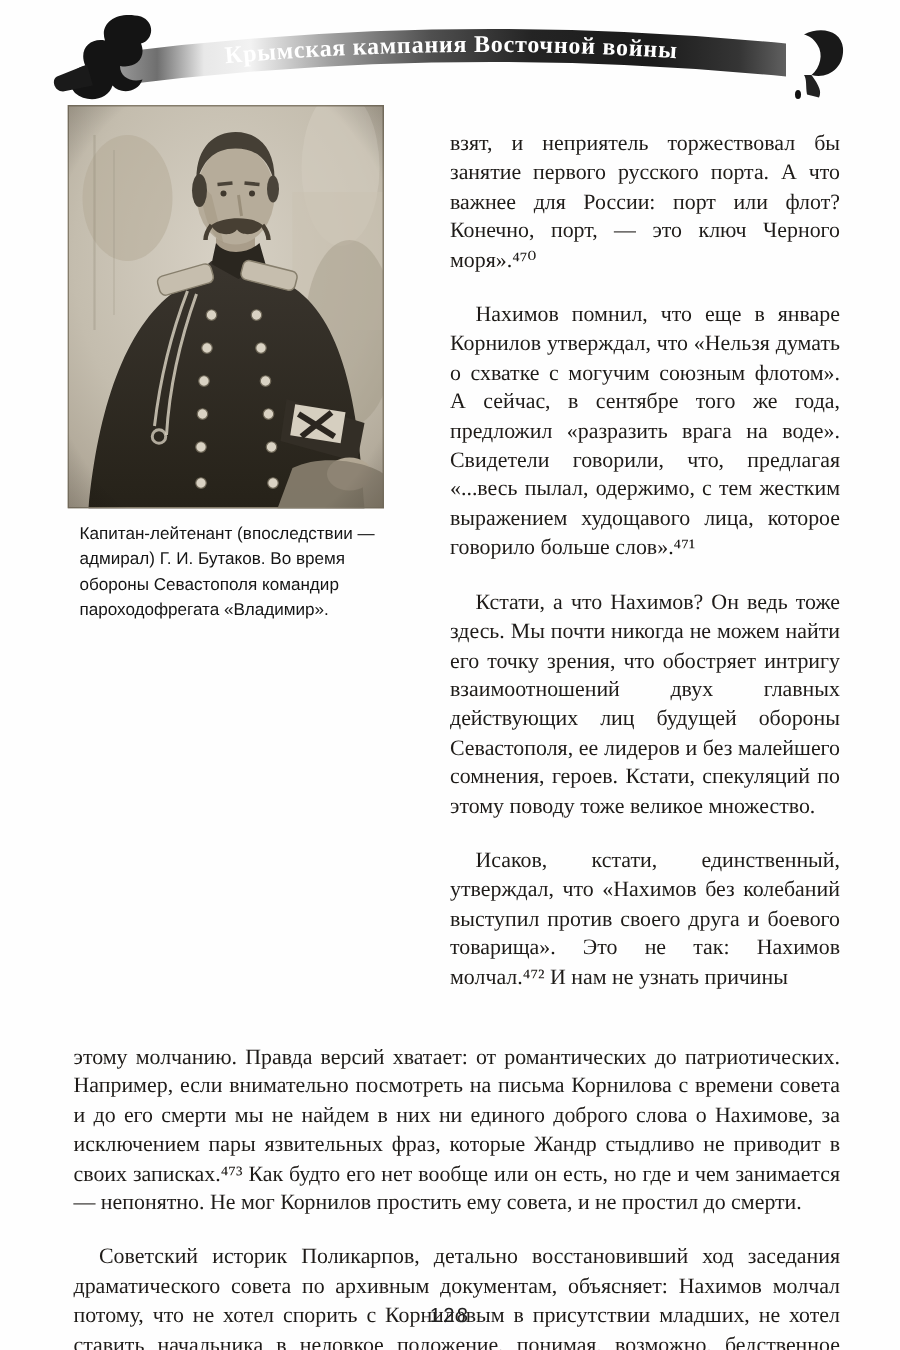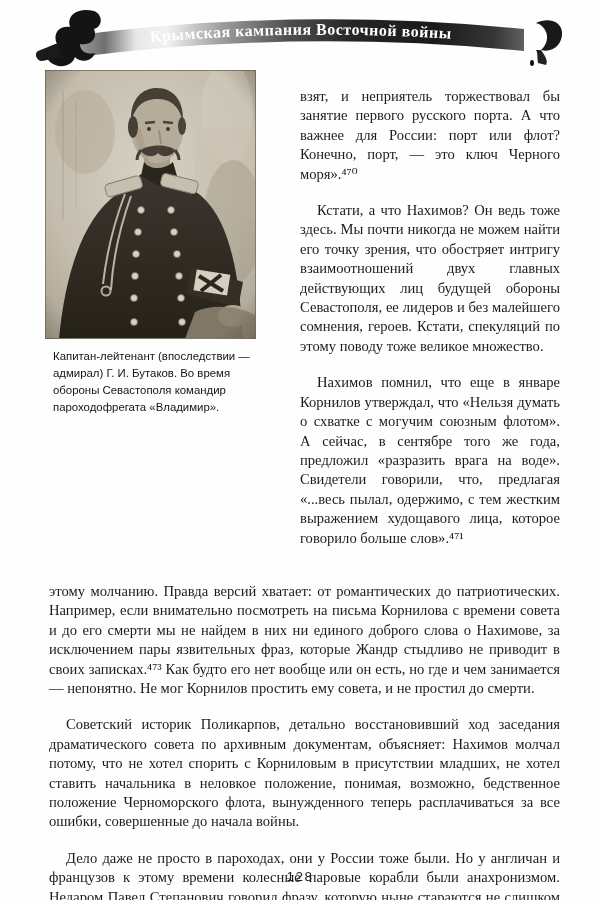--- a/index.html
+++ b/index.html
@@ -149,22 +149,23 @@
             <path d="M150,242 C170,232 200,238 211,246 L211,269 L140,269 Z" fill="#8a8170" opacity="0.9"></path>
             <rect x="0.5" y="0.5" width="210" height="268" fill="none" stroke="#857d6c" stroke-width="1"></rect>
             <rect x="0" y="0" width="211" height="269" fill="url(#vigG)"></rect>
           </svg>
         </div>
         <div class="caption">Капитан-лейтенант (впоследствии — адмирал) Г. И. Бутаков. Во время обороны Севастополя командир пароходофрегата «Владимир».</div>
       </div>
 
       <div class="col-text">
         <p>взят, и неприятель торжествовал бы занятие первого русского порта. А что важнее для России: порт или флот? Конечно, порт, — это ключ Черного моря».⁴⁷⁰</p>
+        <p class="ind">Нахимов помнил, что еще в январе Корнилов утверждал, что «Нельзя думать о схватке с могучим союзным флотом». А сейчас, в сентябре того же года, предложил «разразить врага на воде». Свидетели говорили, что, предлагая «...весь пылал, одержимо, с тем жестким выражением худощавого лица, которое говорило больше слов».⁴⁷¹</p>
         <p class="ind">Кстати, а что Нахимов? Он ведь тоже здесь. Мы почти никогда не можем найти его точку зрения, что обостряет интригу взаимоотношений двух главных действующих лиц будущей обороны Севастополя, ее лидеров и без малейшего сомнения, героев. Кстати, спекуляций по этому поводу тоже великое множество.</p>
-        <p class="ind">Нахимов помнил, что еще в январе Корнилов утверждал, что «Нельзя думать о схватке с могучим союзным флотом». А сейчас, в сентябре того же года, предложил «разразить врага на воде». Свидетели говорили, что, предлагая «...весь пылал, одержимо, с тем жестким выражением худощавого лица, которое говорило больше слов».⁴⁷¹</p>
+        <p class="ind">Исаков, кстати, единственный, утверждал, что «Нахимов без колебаний выступил против своего друга и боевого товарища». Это не так: Нахимов молчал.⁴⁷² И нам не узнать причины</p>
       </div>
     </div>
 
     <div class="fulltext">
       <p>этому молчанию. Правда версий хватает: от романтических до патриотических. Например, если внимательно посмотреть на письма Корнилова с времени совета и до его смерти мы не найдем в них ни единого доброго слова о Нахимове, за исключением пары язвительных фраз, которые Жандр стыдливо не приводит в своих записках.⁴⁷³ Как будто его нет вообще или он есть, но где и чем занимается — непонятно. Не мог Корнилов простить ему совета, и не простил до смерти.</p>
       <p class="ind">Советский историк Поликарпов, детально восстановивший ход заседания драматического совета по архивным документам, объясняет: Нахимов молчал потому, что не хотел спорить с Корниловым в присутствии младших, не хотел ставить начальника в неловкое положение, понимая, возможно, бедственное положение Черноморского флота, вынужденного теперь расплачиваться за все ошибки, совершенные до начала войны.</p>
       <p class="ind">Дело даже не просто в пароходах, они у России тоже были. Но у англичан и французов к этому времени колесные паровые корабли были анахронизмом. Недаром Павел Степанович говорил фразу, которую ныне стараются не слишком упоминать, но</p>
     </div>
 
   </div>

